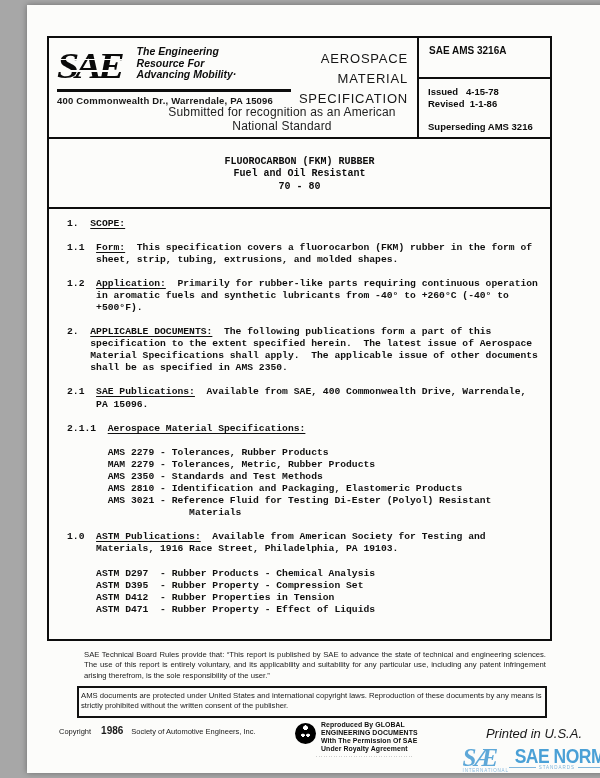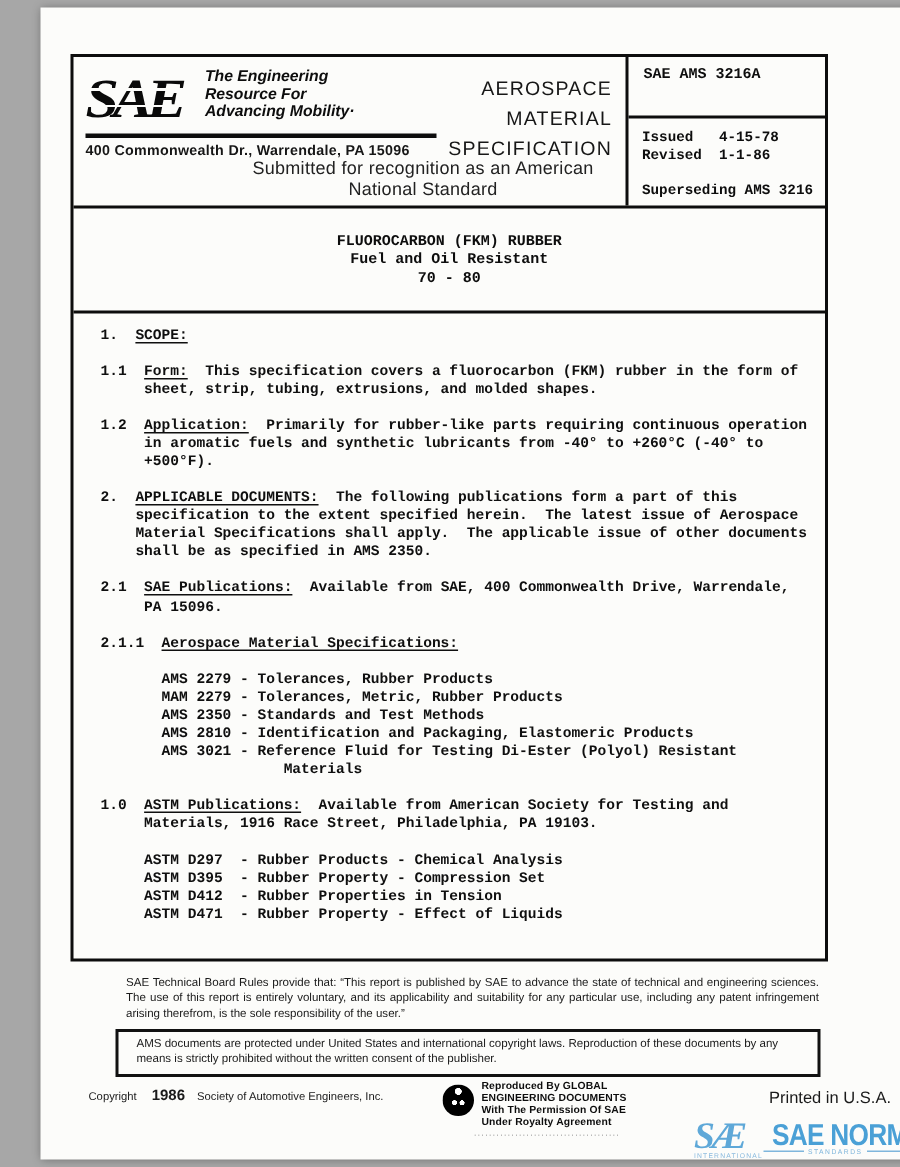--- a/index.html
+++ b/index.html
@@ -53,21 +53,21 @@
     font-weight:500;color:#161616;
   }
   .submitted{
     position:absolute;left:105px;right:140px;bottom:4px;text-align:center;
     font-size:12px;color:#222;letter-spacing:.2px;
   }
 
   .info-box{
     position:absolute;right:0;top:0;height:99px;width:131px;
     border-left:2.5px solid #0d0d0d;
-    font-family:Liberation Mono, monospace;
+    font-family:Liberation Sans, sans-serif;
     font-weight:700;color:#0d0d0d;
   }
   .info-top{height:32px;border-bottom:2.5px solid #0d0d0d;padding:7px 2px 0 10px;font-size:10px;}
   .info-bottom{padding:7px 0 0 9px;font-size:9.5px;line-height:12px;}
   .superseding{margin-top:11px;font-size:9.5px;}
 
   .title-sec{
     position:absolute;left:0;top:101.5px;right:0;height:69px;
     border-bottom:2px solid #0d0d0d;
     text-align:center;padding-top:16px;box-sizing:border-box;
@@ -87,26 +87,26 @@
   .sec-text{white-space:pre-wrap;flex:1;}
   .sec-head{text-decoration:underline;text-underline-offset:2px;}
 
   
   .tech-note{
     position:absolute;left:57px;top:645px;width:462px;
     font-size:7.7px;line-height:10.4px;color:#1a1a1a;text-align:justify;
   }
   .ams-box{
     position:absolute;left:50px;top:681px;width:470px;box-sizing:border-box;
-    border:2px solid #111;padding:3px 12px 4px;
+    border:2px solid #111;padding:3px 2px 4px;
     font-size:7.7px;line-height:10.4px;color:#1a1a1a;
   }
   .copyright-row{position:absolute;left:32px;top:720px;font-size:7.5px;color:#1a1a1a;}
   .copyright-row .year{font-weight:700;font-size:10px;margin:0 8px 0 10px;}
-  .printed{position:absolute;right:21px;top:721px;font-size:11px;color:#1a1a1a;}
+  .printed{position:absolute;right:33px;top:721px;font-size:13px;color:#1a1a1a;font-style:italic;}
 
   .stamp{position:absolute;left:268px;top:716px;display:flex;align-items:flex-start;}
   .global-logo{
     width:21px;height:21px;border-radius:50%;flex:0 0 auto;margin-top:2px;
     background:
       radial-gradient(circle at 50% 22%, #fff 0 2.2px, transparent 2.4px),
       radial-gradient(circle at 38% 58%, #fff 0 1.6px, transparent 1.8px),
       radial-gradient(circle at 62% 58%, #fff 0 1.6px, transparent 1.8px),
       #000;
   }

